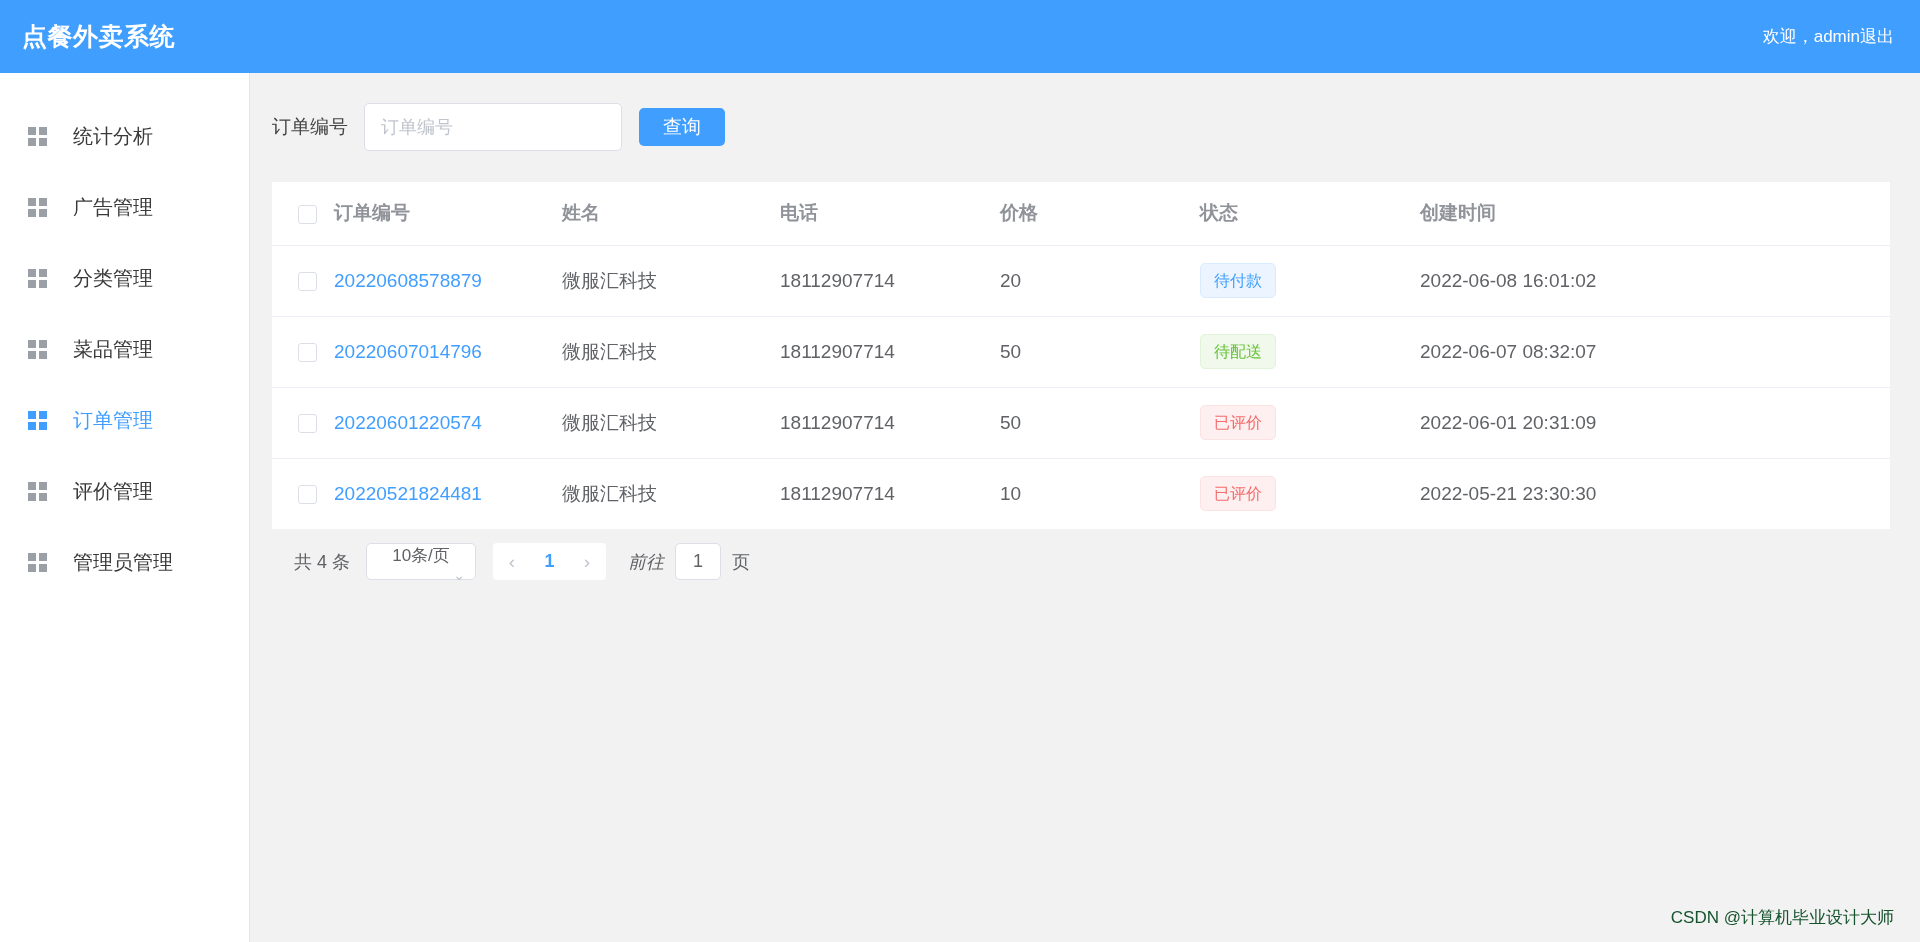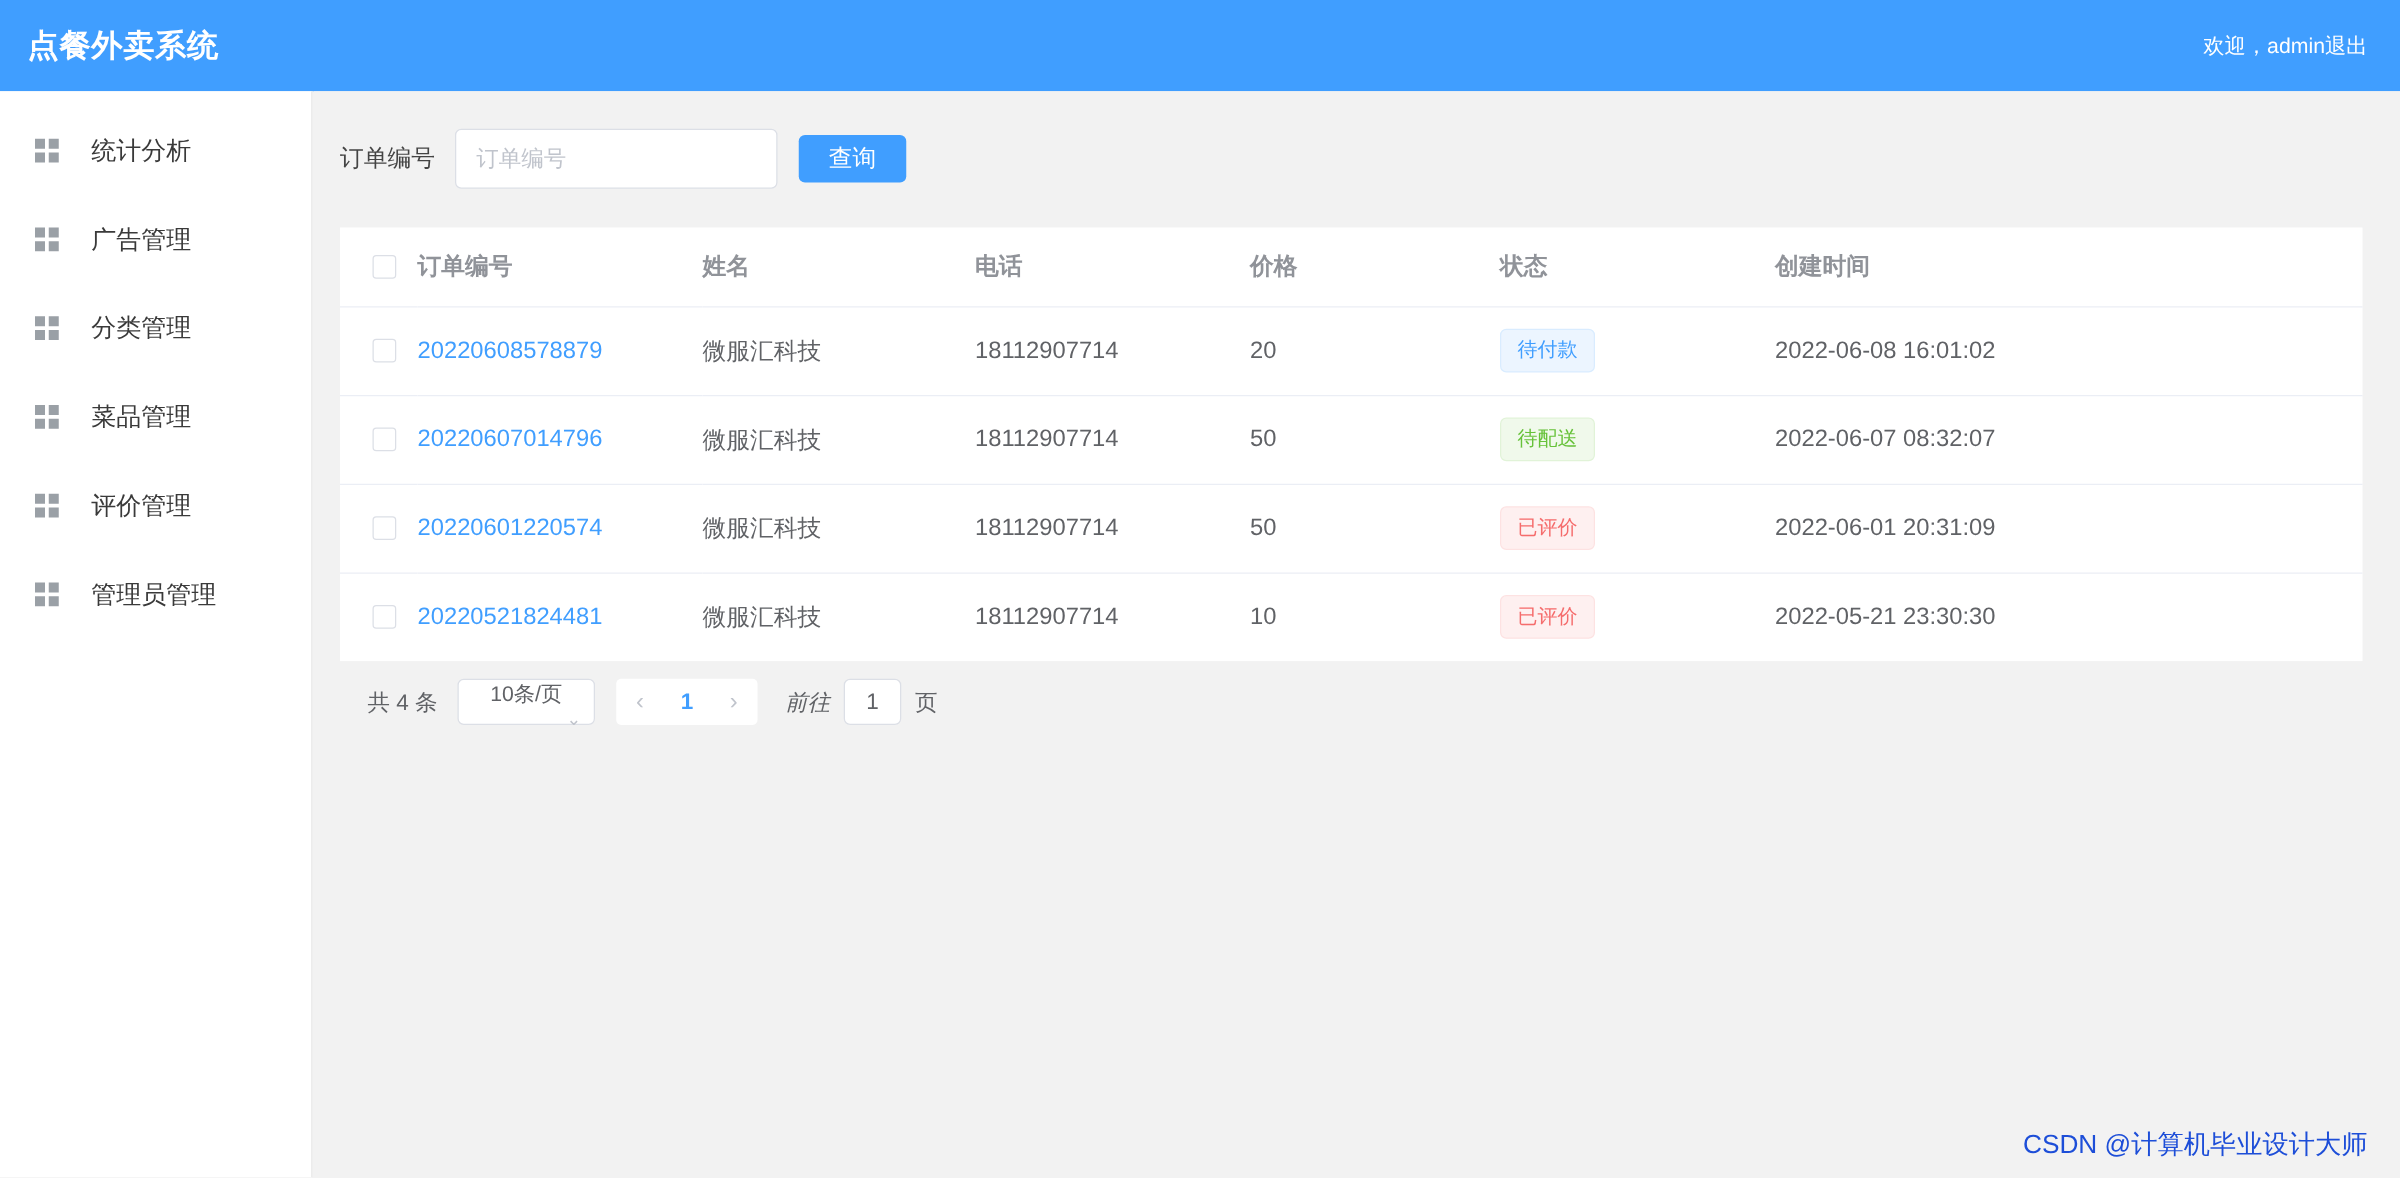--- a/index.html
+++ b/index.html
@@ -23,21 +23,21 @@
     margin-left:auto; display:flex; align-items:center;
     margin-right:26px; 
   }
   .welcome { color:#ffffff; font-size:17px; }
   .logout { color:#ffffff; font-size:17px; cursor:pointer; }
 
   
   .sidebar {
     position:absolute; top:73px; left:0; width:250px; height:869px;
     background:#ffffff; border-right:1px solid #e6e6e6;
-    padding-top:12px;
+    padding-top:28px;
   }
   .menu-item {
     display:flex; align-items:center; height:71px;
     padding-left:28px; cursor:pointer;
   }
   .menu-icon {
     width:19px; height:19px;
     display:grid; grid-template-columns:8px 8px; grid-template-rows:8px 8px;
     gap:3px; flex:none;
   }
@@ -145,21 +145,21 @@
   .pg-jump-input {
     width:46px; height:37px; border:1px solid #dcdfe6; border-radius:5px;
     text-align:center; font-size:18px; color:#606266; background:#fff;
     outline:none; font-family:"Liberation Sans","DejaVu Sans",sans-serif;
   }
   .pg-page-unit { font-size:18px; color:#606266; margin-left:11px; }
 
   
   .watermark {
     position:absolute; right:26px; bottom:13px;
-    font-size:21px; color:#1d4ed8; white-space:nowrap;
+    font-size:17px; color:#14532d; white-space:nowrap;
   }
 </style>
 </head>
 <body>
 
 <div id="app">
 
   <div class="header">
     <div class="brand">点餐外卖系统</div>
     <div class="header-right">
@@ -197,20 +197,29 @@
       <span class="menu-label">分类管理</span>
     </div>
     <div class="menu-item">
       <span class="menu-icon">
           <i></i>
           <i></i>
           <i></i>
           <i></i>
         </span>
       <span class="menu-label">菜品管理</span>
+    </div>
+    <div class="menu-item active">
+      <span class="menu-icon">
+          <i></i>
+          <i></i>
+          <i></i>
+          <i></i>
+        </span>
+      <span class="menu-label">订单管理</span>
     </div>
     <div class="menu-item">
       <span class="menu-icon">
           <i></i>
           <i></i>
           <i></i>
           <i></i>
         </span>
       <span class="menu-label">评价管理</span>
     </div>

